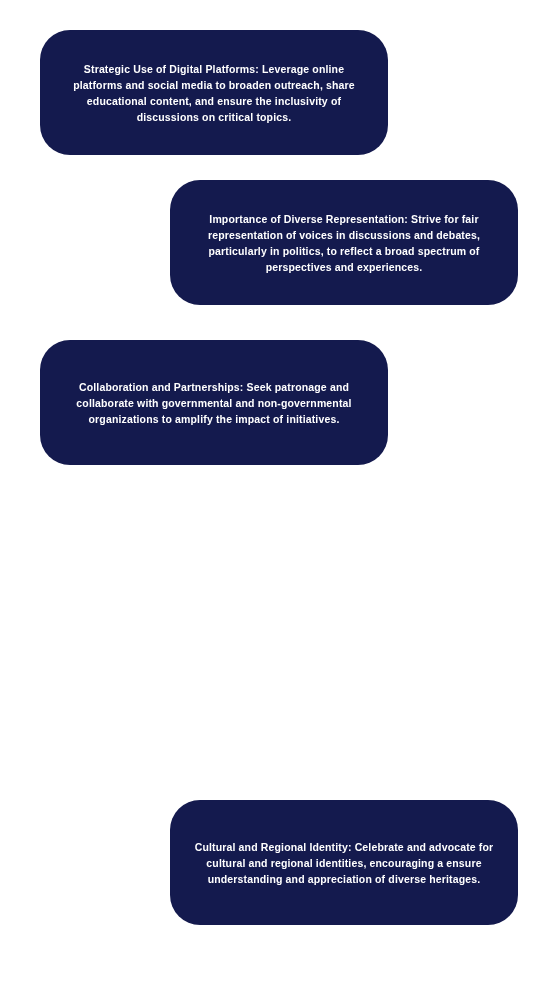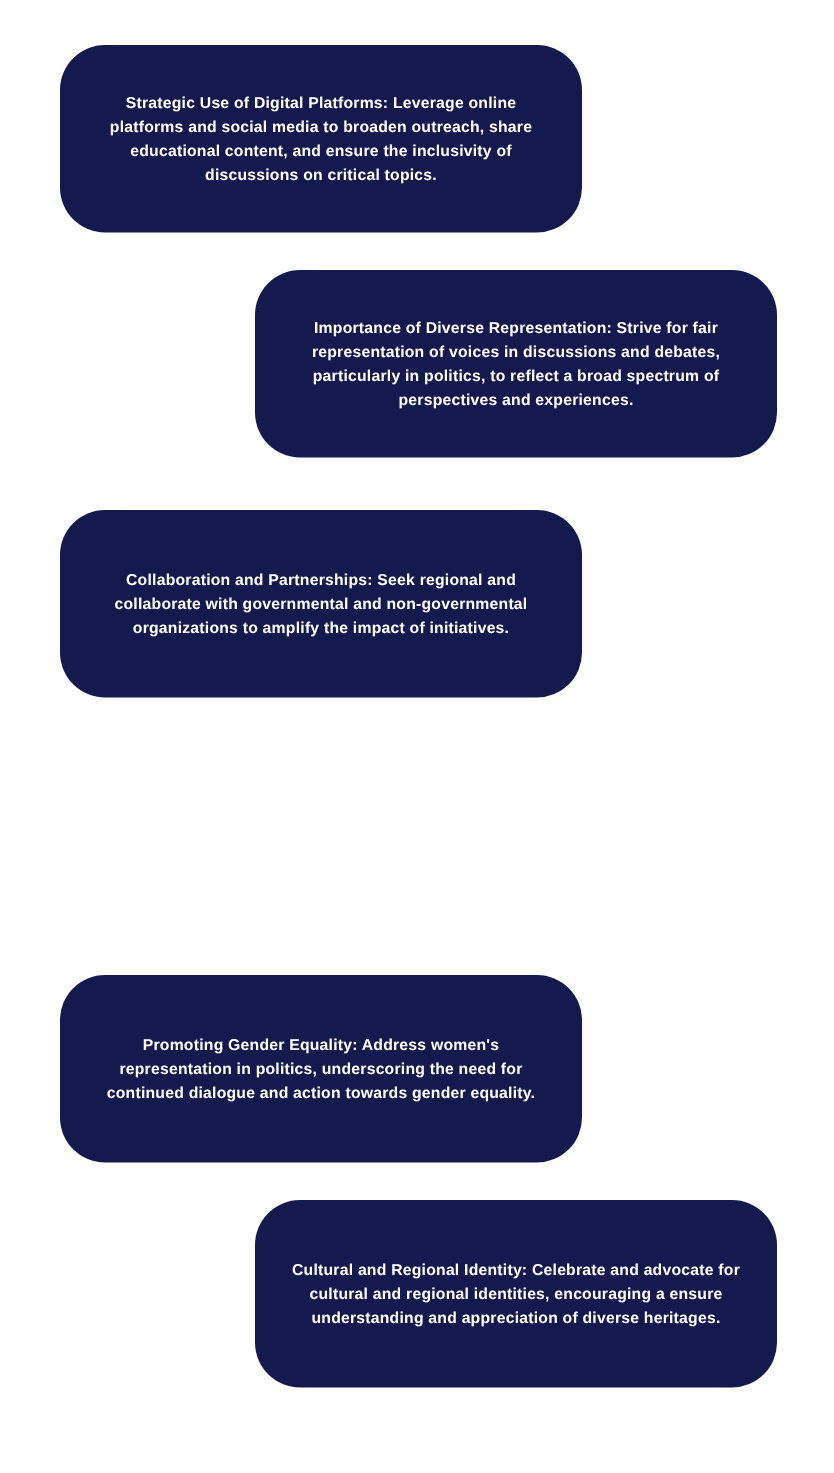--- a/index.html
+++ b/index.html
@@ -57,25 +57,22 @@
 
   <div class="card left" style="top:30px;">
     <div class="card-text">Strategic Use of Digital Platforms: Leverage online platforms and social media to broaden outreach, share educational content, and ensure the inclusivity of discussions on critical topics.</div>
   </div>
 
   <div class="card right" style="top:180px;">
     <div class="card-text">Importance of Diverse Representation: Strive for fair representation of voices in discussions and debates, particularly in politics, to reflect a broad spectrum of perspectives and experiences.</div>
   </div>
 
   <div class="card left" style="top:340px;">
-    <div class="card-text">Collaboration and Partnerships: Seek regional and collaborate with governmental and non-governmental organizations to amplify the impact of initiatives.</div>
+    <div class="card-text">Collaboration and Partnerships: Seek patronage and collaborate with governmental and non-governmental organizations to amplify the impact of initiatives.</div>
   </div>
 
 
-  <div class="card left" style="top:650px;">
-    <div class="card-text">Promoting Gender Equality: Address women's representation in politics, underscoring the need for continued dialogue and action towards gender equality.</div>
-  </div>
 
   <div class="card right" style="top:800px;">
     <div class="card-text">Cultural and Regional Identity: Celebrate and advocate for cultural and regional identities, encouraging a ensure understanding and appreciation of diverse heritages.</div>
   </div>
 
 </div>
 
 </body></html>

